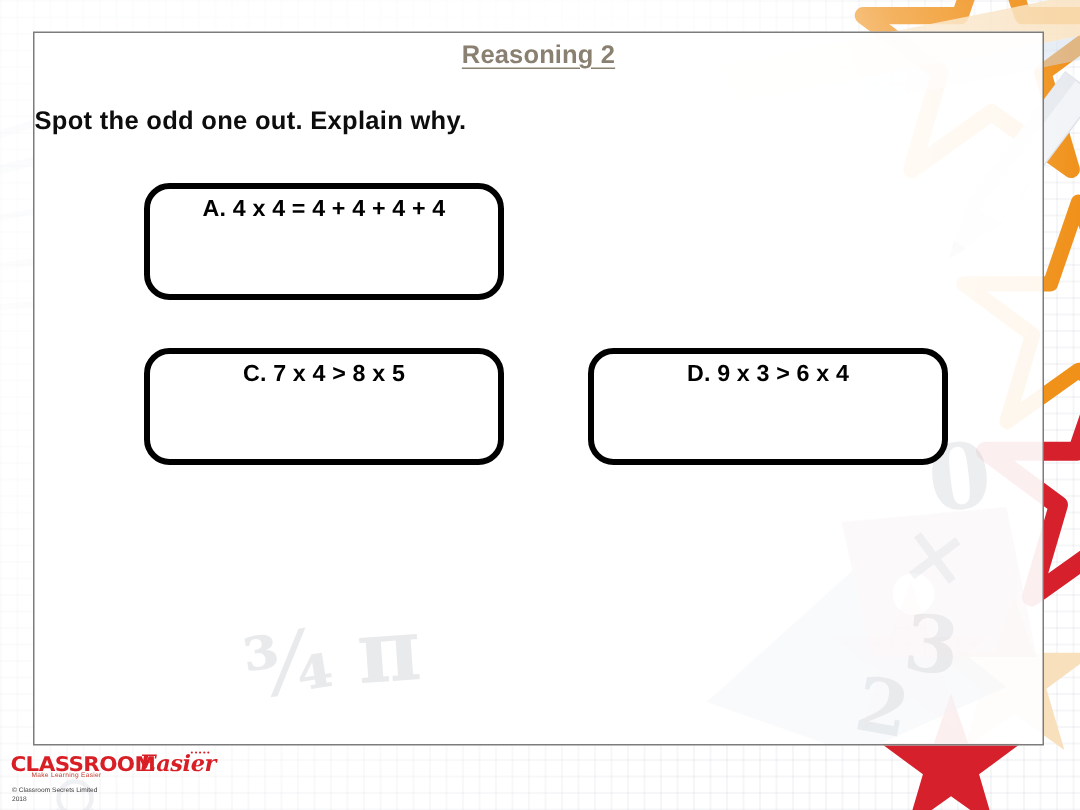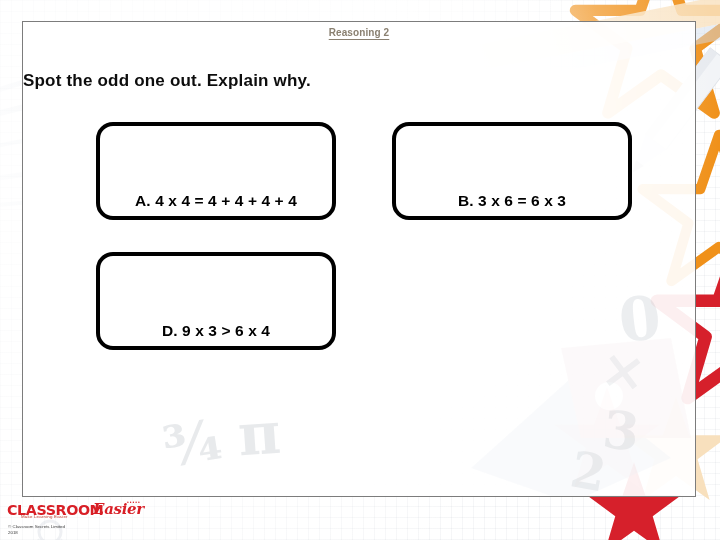--- a/index.html
+++ b/index.html
@@ -107,21 +107,21 @@
     position: absolute;
     pointer-events: none;
   }
 
   #page-title {
     position: absolute;
     top: 5px;
     left: 0;
     width: 100%;
     text-align: center;
-    font-size: 10px;
+    font-size: 17px;
     font-weight: 700;
     color: #8a8071;
     text-decoration: underline;
     text-underline-offset: 3px;
     letter-spacing: 0.1px;
   }
 
   #question-text {
     position: absolute;
     top: 49px;
@@ -143,27 +143,27 @@
 
   .option-row {
     display: flex;
     justify-content: space-between;
     margin-bottom: 32px;
   }
   .option-row:last-child { margin-bottom: 0; }
 
   .option-box {
     width: 240px;
-    height: 98px;
+    height: 78px;
     border: 4px solid #000000;
     border-radius: 17px;
     background: rgba(255,255,255,0.0);
     box-sizing: border-box;
     display: flex;
-    align-items: flex-end;
+    align-items: flex-start;
     justify-content: center;
     text-align: center;
     padding: 4px 10px;
   }
 
   .option-label {
     font-size: 15.5px;
     font-weight: 700;
     color: #000000;
     line-height: 1.35;
@@ -318,26 +318,26 @@
       <div id="page-title">Reasoning 2</div>
 
       <div id="question-text">Spot the odd one out. Explain why.</div>
 
       <div id="options-grid">
 
         <div class="option-row">
           <div class="option-box">
             <span class="option-label">A. 4 x 4 = 4 + 4 + 4 + 4</span>
           </div>
+        </div>
+
+        <div class="option-row">
           <div class="option-box">
-            <span class="option-label">B. 3 x 6 = 6 x 3</span>
+            <span class="option-label">C. 7 x 4 &gt; 8 x 5</span>
           </div>
-        </div>
-
-        <div class="option-row">
           <div class="option-box">
             <span class="option-label">D. 9 x 3 &gt; 6 x 4</span>
           </div>
         </div>
 
       </div>
 
     </div>
   </div>
 

